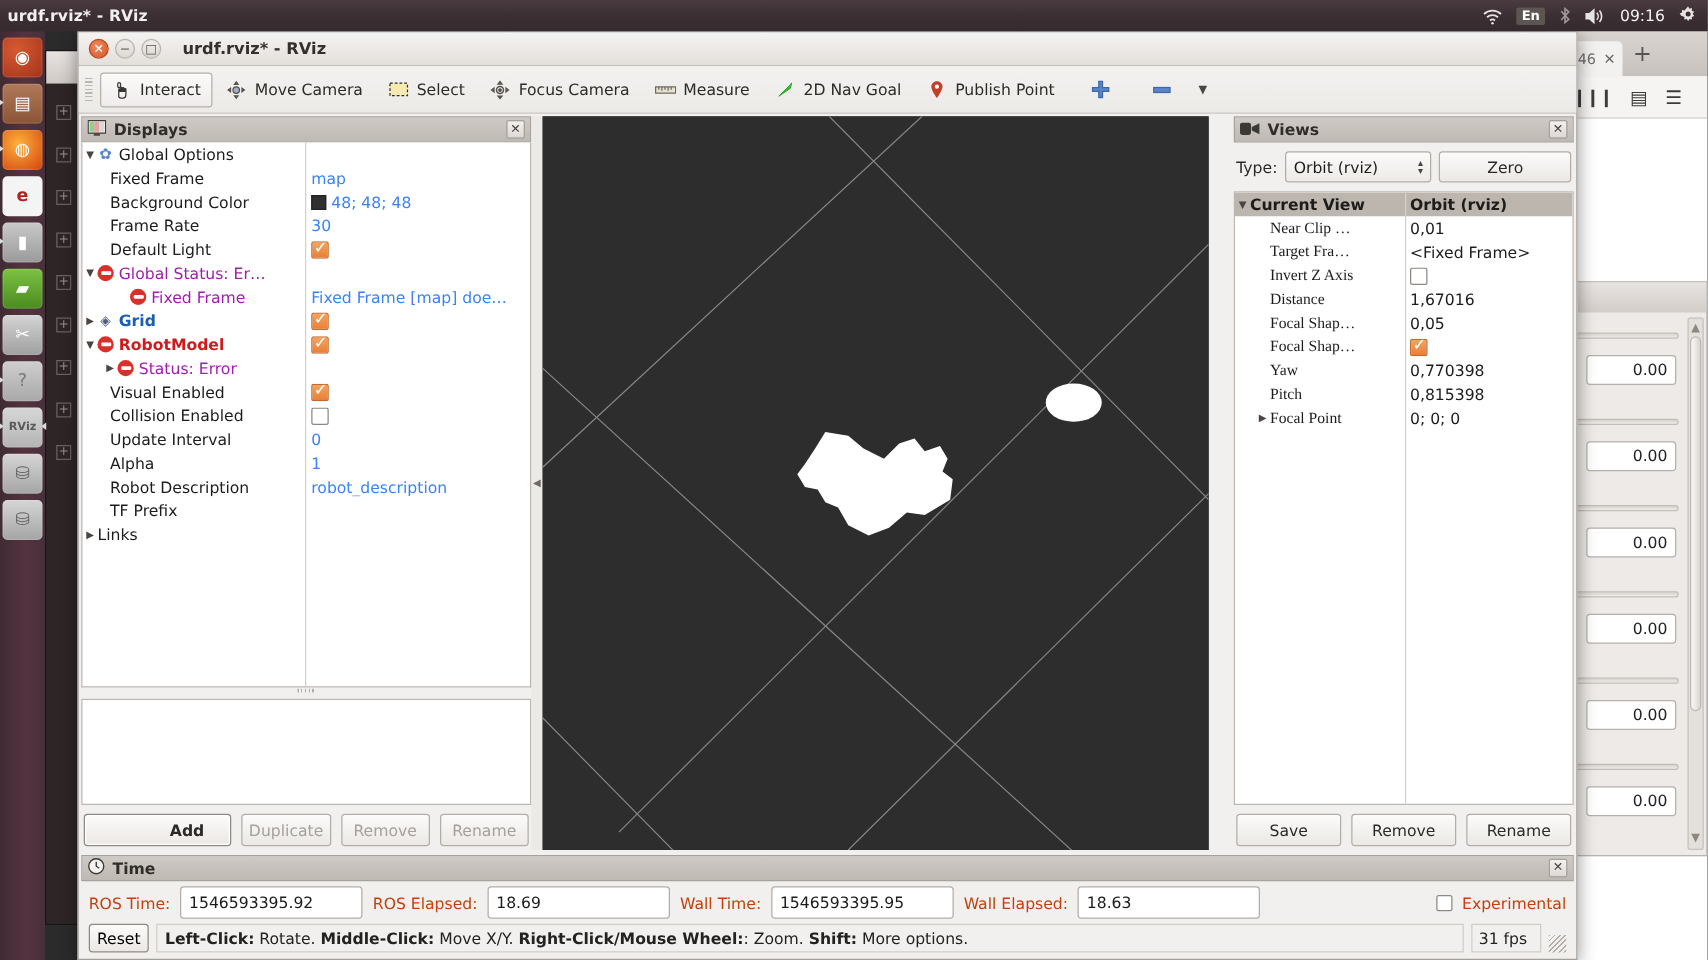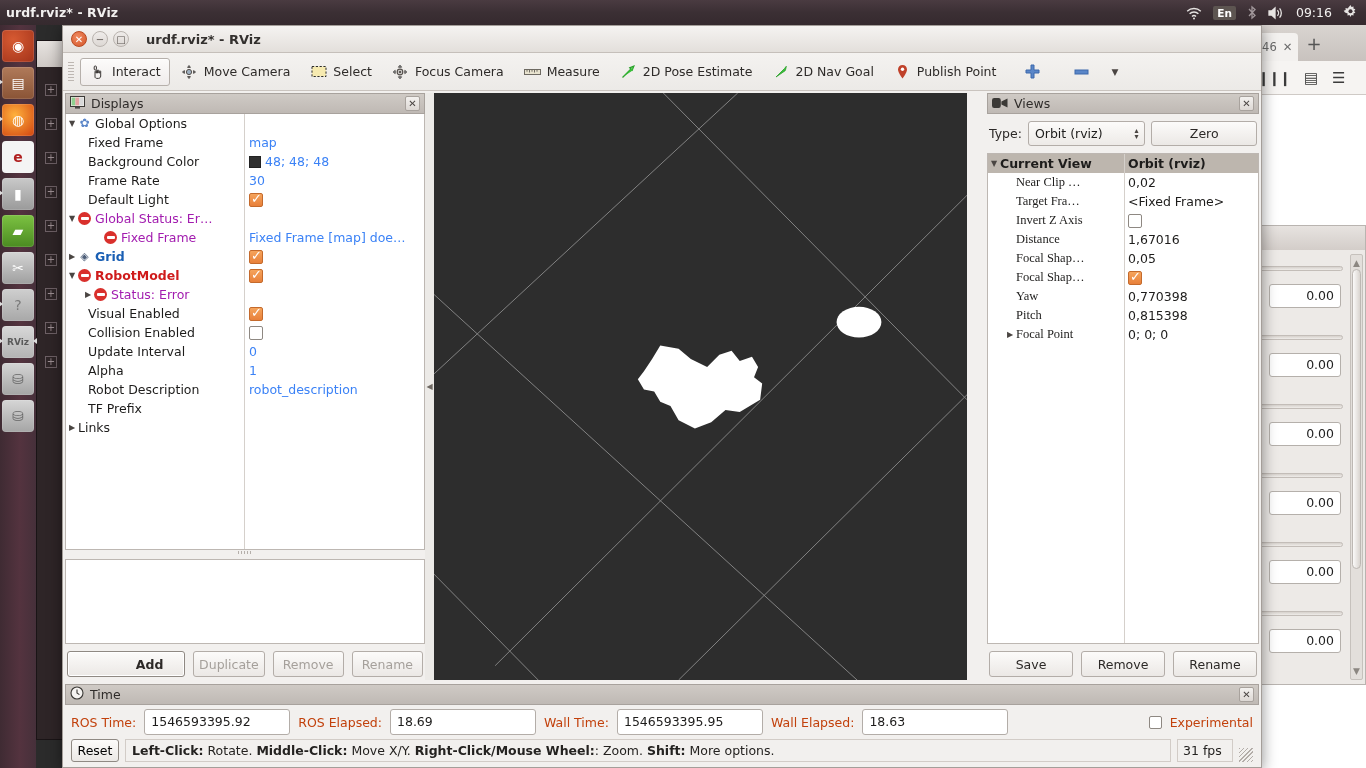--- a/index.html
+++ b/index.html
@@ -133,21 +133,21 @@
   .tb-icon { width:17px;height:17px; display:flex;align-items:center;justify-content:center; }
 
   .content { flex: 1 1 auto; display: flex; min-height: 0; padding: 2px; gap:0; }
 
   
   .panel { background: #f2f0ee; display: flex; flex-direction: column; }
   .panel-header {
     height: 21px; background: linear-gradient(#cfcac5,#bfb9b4); border:1px solid #a8a29d;
     display: flex; align-items: center; padding: 0 4px; font-size: 12.5px; color:#2f2c2a;
   }
-  .panel-header .ph-title { margin-left: 6px; }
+  .panel-header .ph-title { margin-left: 6px; font-weight: bold; }
   .ph-close { margin-left:auto; width:15px;height:15px; background:linear-gradient(#f3f1ef,#ddd8d4);
     border:1px solid #a8a29d; border-radius:2px; display:flex;align-items:center;justify-content:center;
     font-size:10px; color:#4a4542; font-weight:bold; }
 
   #displays-panel { width: 360px; flex:0 0 360px; }
   .tree {
     flex: 1 1 auto; background: #fff; border:1px solid #bdb7b2; border-top:none;
     overflow: hidden; position: relative;
   }
   .tree-inner { position:absolute; inset:0; }
@@ -382,29 +382,20 @@
       <div class="tbtn">
         <span class="tb-icon">
           <svg width="17" height="10" viewBox="0 0 17 10">
               <rect x=".5" y="2.5" width="16" height="5" fill="#e8e3cf" stroke="#6e6a62"></rect>
               <path d="M3 2.5v2.2M5.5 2.5v3M8 2.5v2.2M10.5 2.5v3M13 2.5v2.2" stroke="#6e6a62"></path>
             </svg>
         </span>
         <span>Measure</span>
       </div>
 
-      <div class="tbtn">
-        <span class="tb-icon">
-          <svg width="16" height="16" viewBox="0 0 16 16">
-              <path d="M2.5 13.5 11 5l-1.2-1.2L13.8 2.2l-1.6 4L11 5" fill="none" stroke="#2aa02a" stroke-width="1.3"></path>
-              <path d="M3 13 11.5 4.5l1.8-2.2-.6 2.9-.5 1.5z" fill="#39c139"></path>
-            </svg>
-        </span>
-        <span>2D Pose Estimate</span>
-      </div>
 
       <div class="tbtn">
         <span class="tb-icon">
           <svg width="16" height="16" viewBox="0 0 16 16">
               <path d="M3 13 11.5 4.5l1.8-2.2-.6 2.9-.5 1.5z" fill="#39c139" stroke="#2aa02a" stroke-width=".8"></path>
             </svg>
         </span>
         <span>2D Nav Goal</span>
       </div>
 
@@ -672,21 +663,21 @@
             </div>
             <div class="vt-h2">Orbit (rviz)</div>
           </div>
           <div id="views-rows">
               <div class="vrow">
                 <div class="vname">
                   <span class="arrow empty" style="margin-left: 16px;">▶</span>
                   <span>Near Clip …</span>
                 </div>
                 <div class="vval">
-                  <span>0,02</span>
+                  <span>0,01</span>
                 </div>
               </div>
               <div class="vrow">
                 <div class="vname">
                   <span class="arrow empty" style="margin-left: 16px;">▶</span>
                   <span>Target Fra…</span>
                 </div>
                 <div class="vval">
                   <span>&lt;Fixed Frame&gt;</span>
                 </div>

